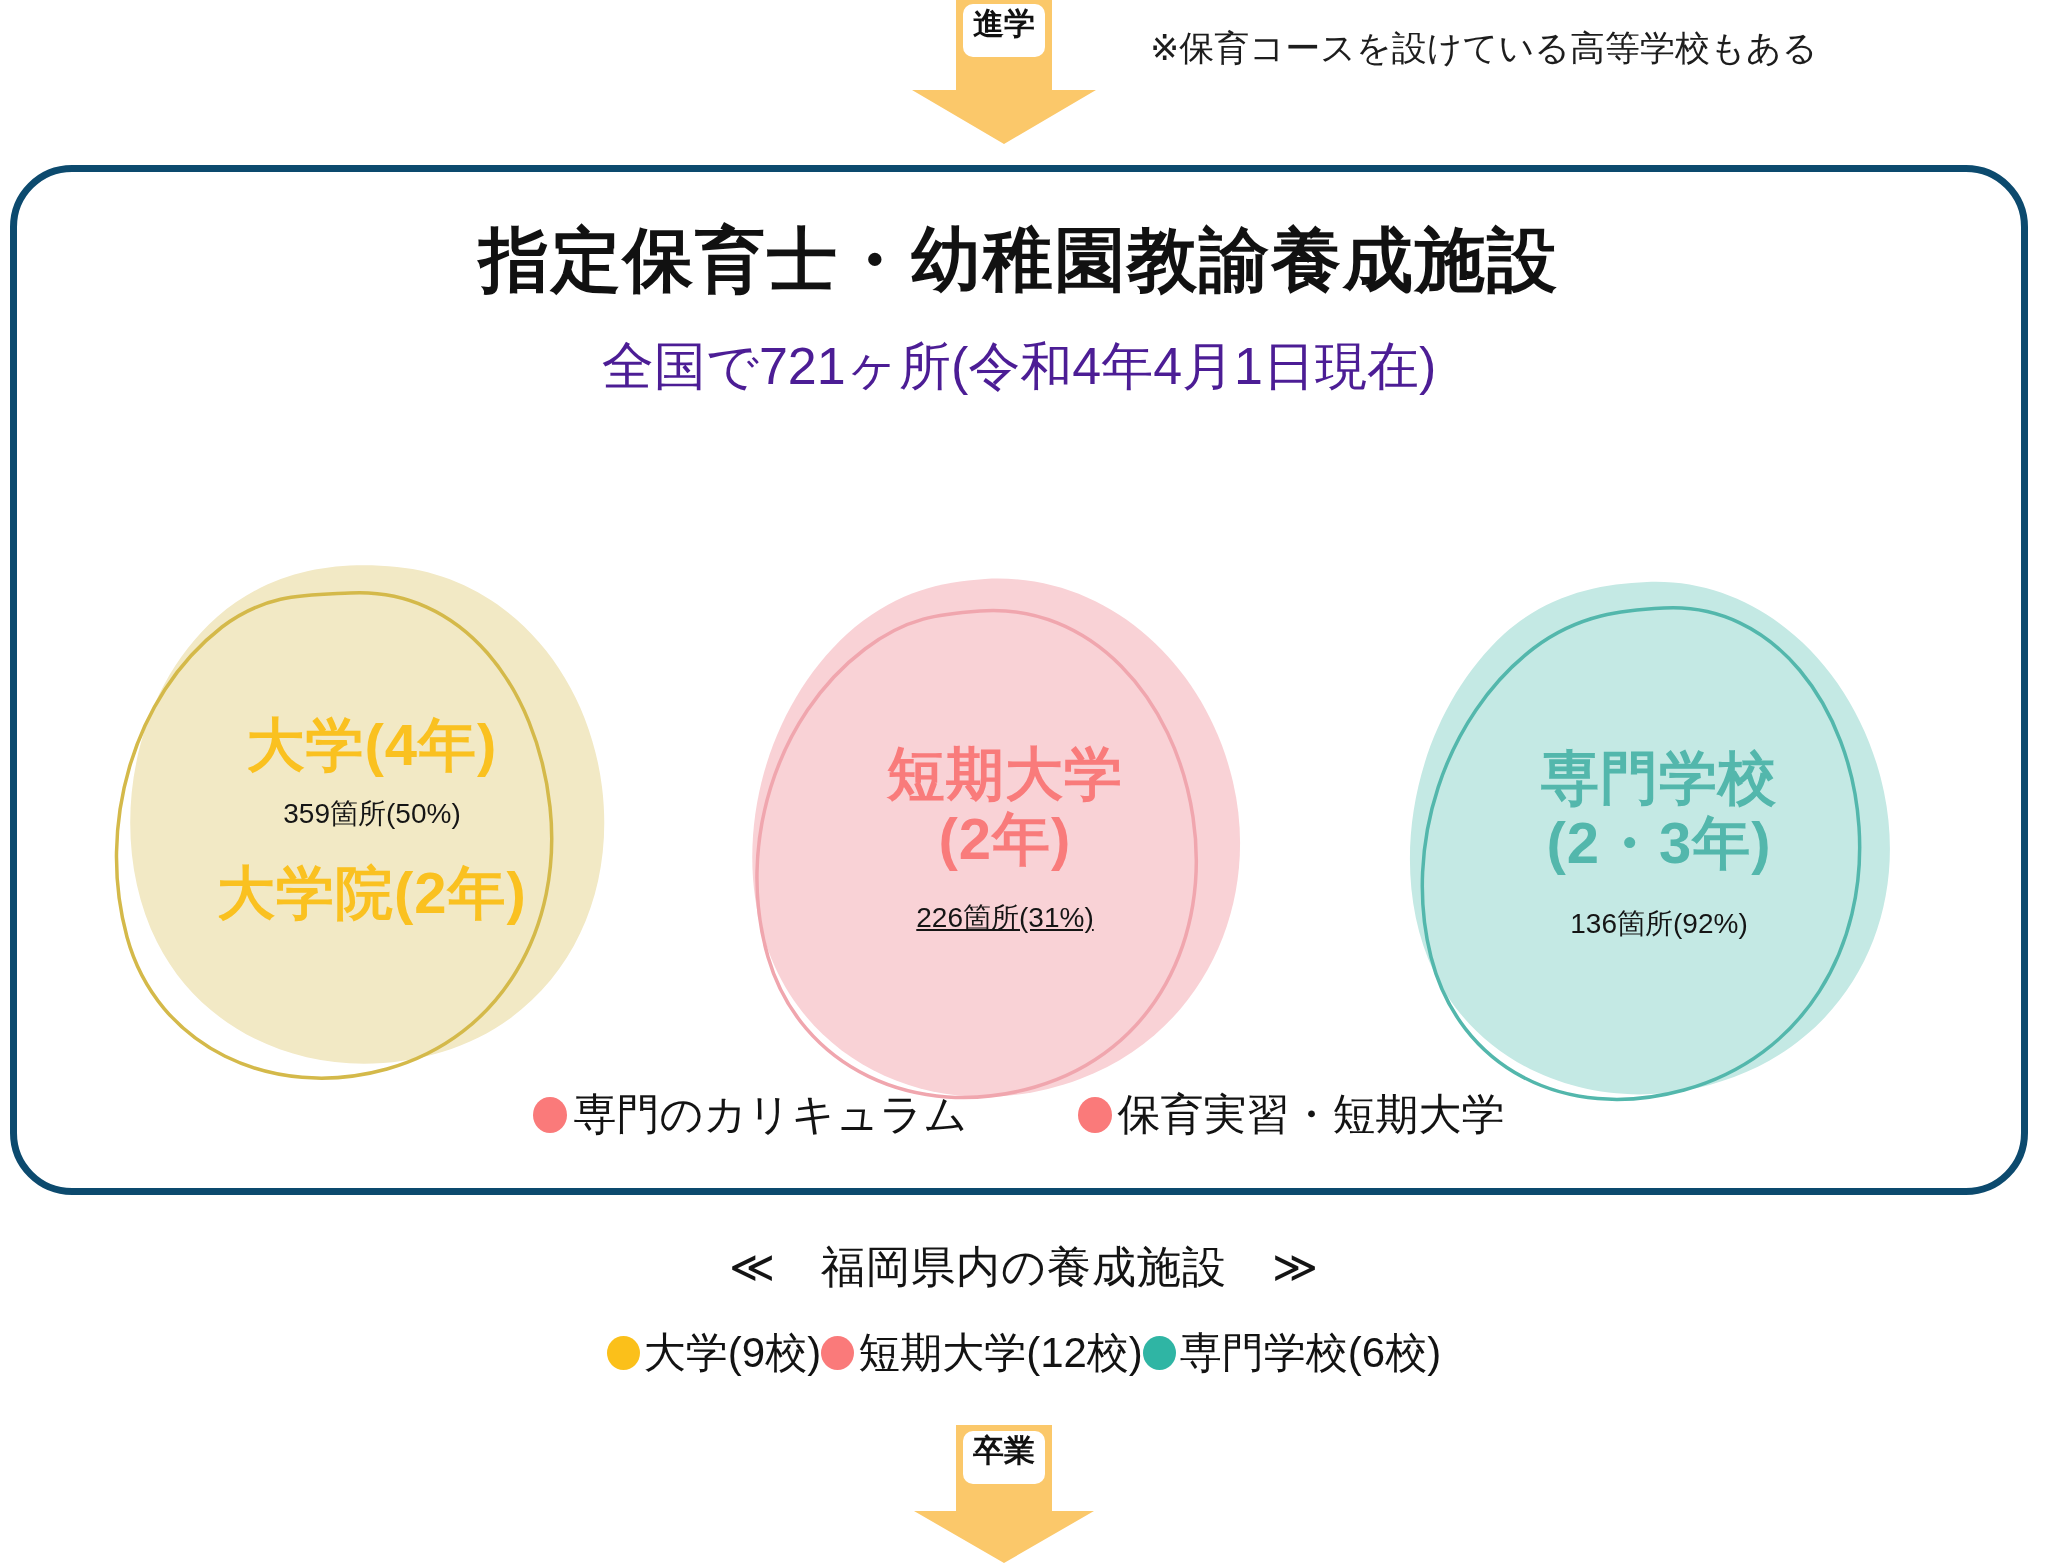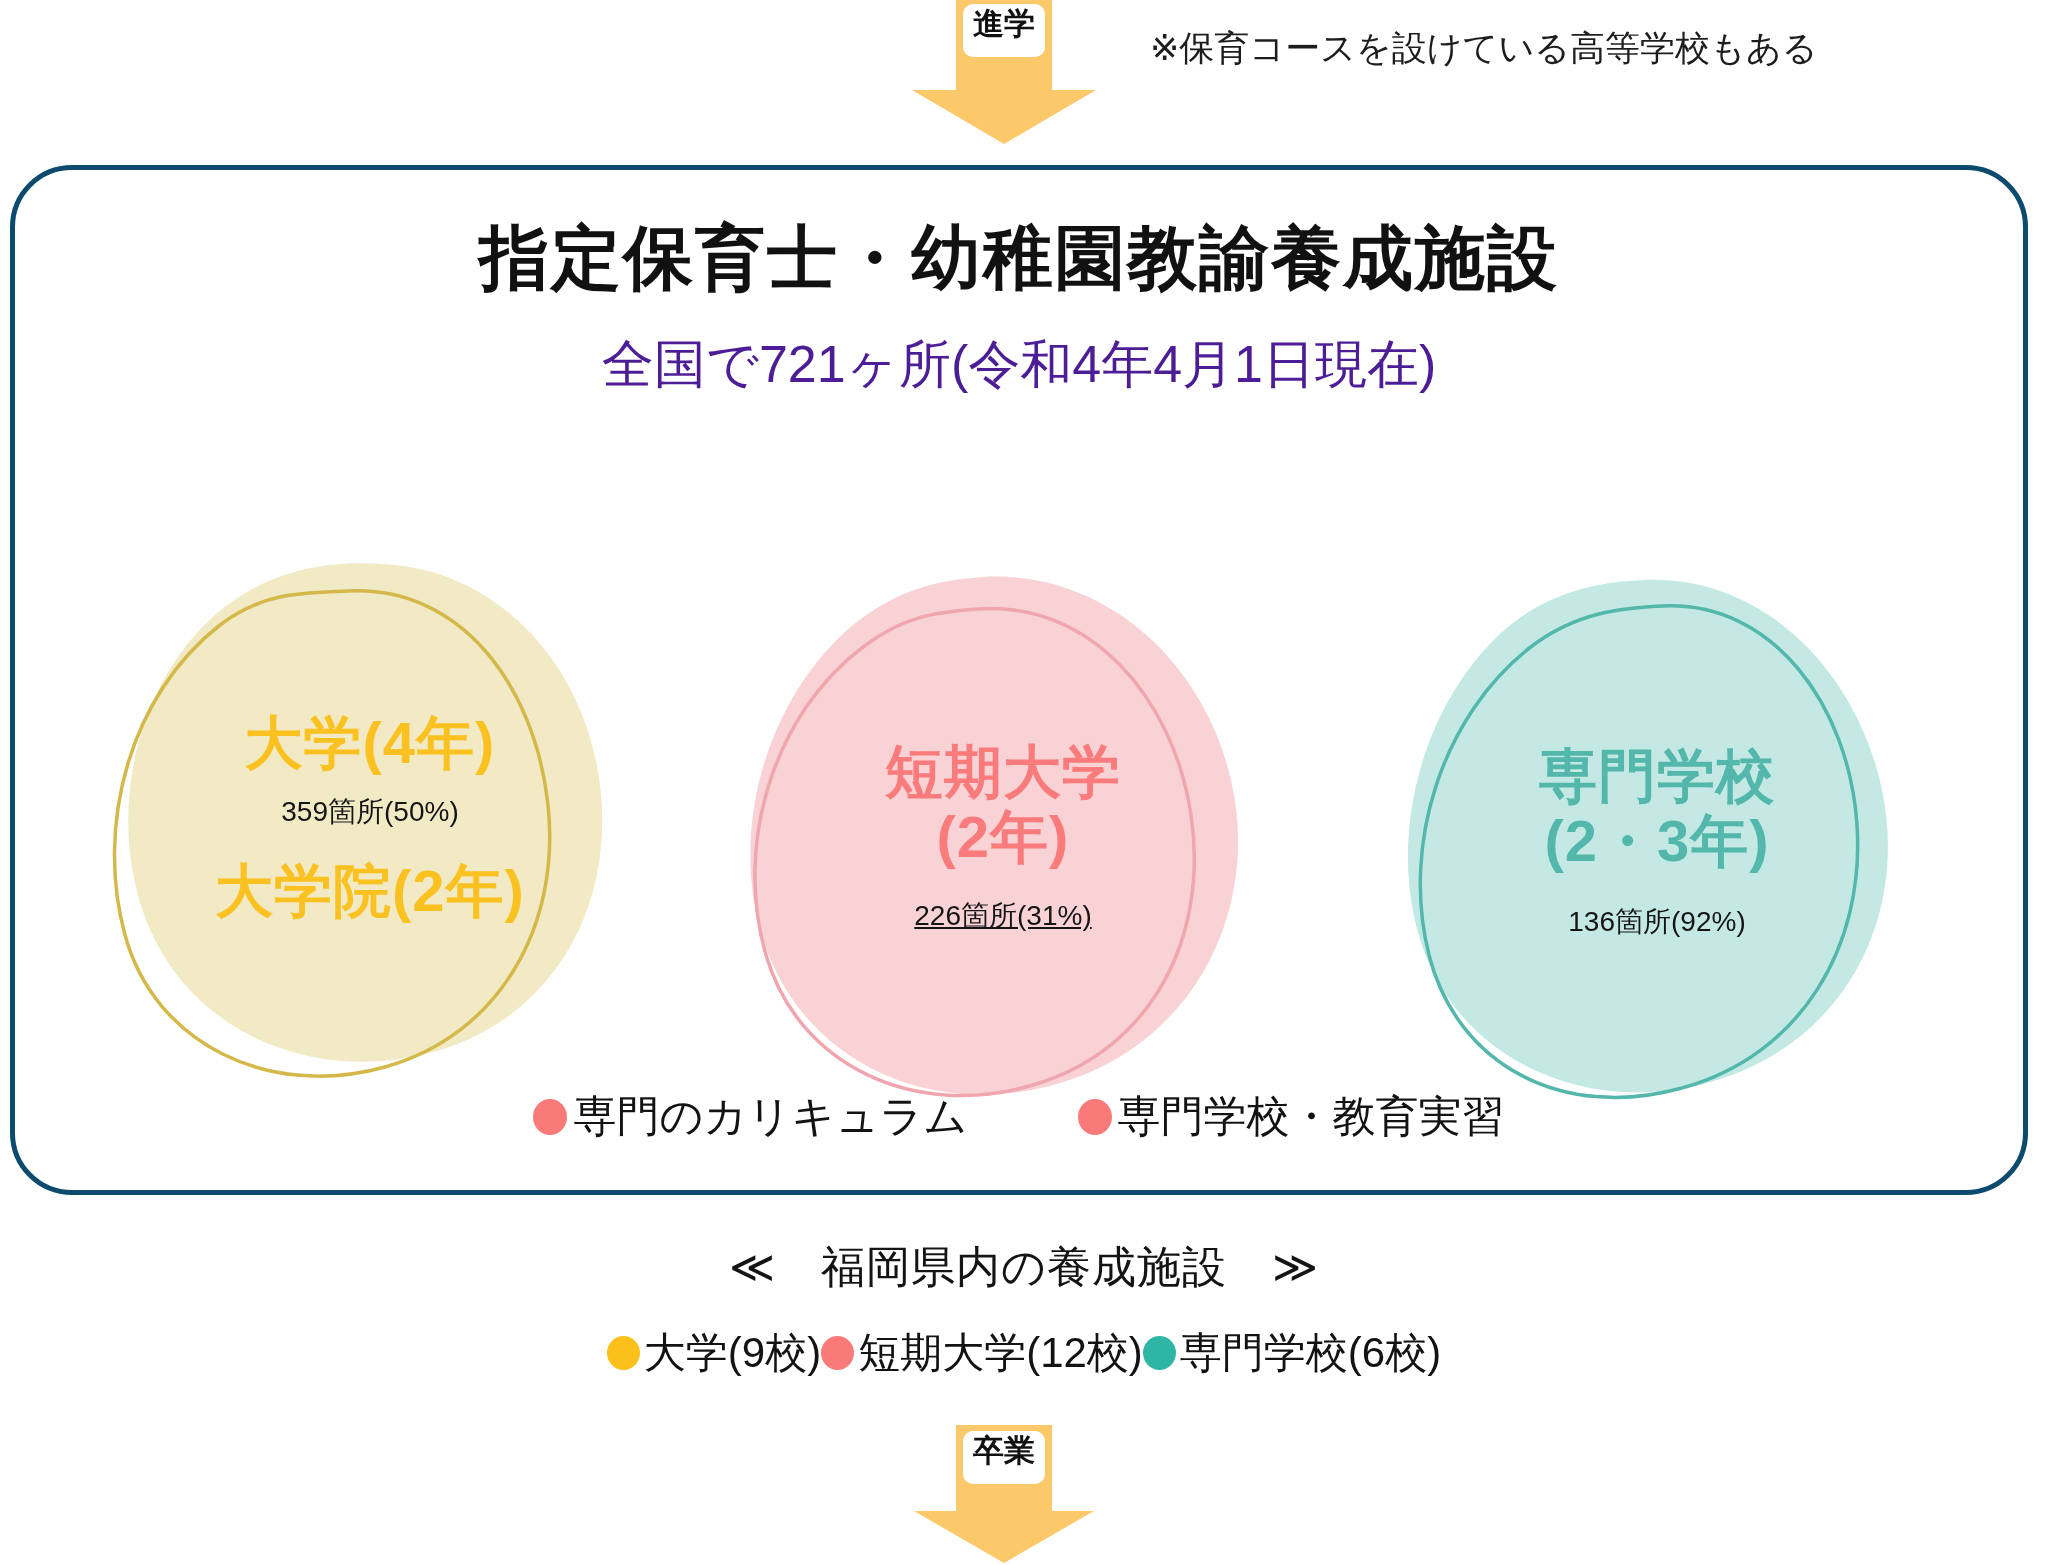--- a/index.html
+++ b/index.html
@@ -58,21 +58,21 @@
   }
 
   
   #main-frame {
     position: absolute;
     left: 10px;
     top: 165px;
     width: 2018px;
     height: 1030px;
     box-sizing: border-box;
-    border: 5px solid #0c4a6e;
+    border: 7px solid #0c4a6e;
     border-radius: 62px;
     background: #ffffff;
   }
 
   #frame-title {
     position: absolute;
     left: 0; right: 0;
     top: 42px;
     text-align: center;
     font-size: 70px;
@@ -236,21 +236,21 @@
     </div>
   </div>
 
   <div id="inner-legend">
     <div class="legend-item">
       <span class="legend-dot dot-coral"></span>
       <span>専門のカリキュラム</span>
     </div>
     <div class="legend-item">
       <span class="legend-dot dot-coral"></span>
-      <span>専門学校・教育実習</span>
+      <span>保育実習・短期大学</span>
     </div>
   </div>
 </div>
 
 <div id="fukuoka-heading">≪　福岡県内の養成施設　≫</div>
 
 <div id="fukuoka-legend">
   <div class="legend-item">
     <span class="legend-dot dot-yellow"></span>
     <span>大学(9校)</span>

